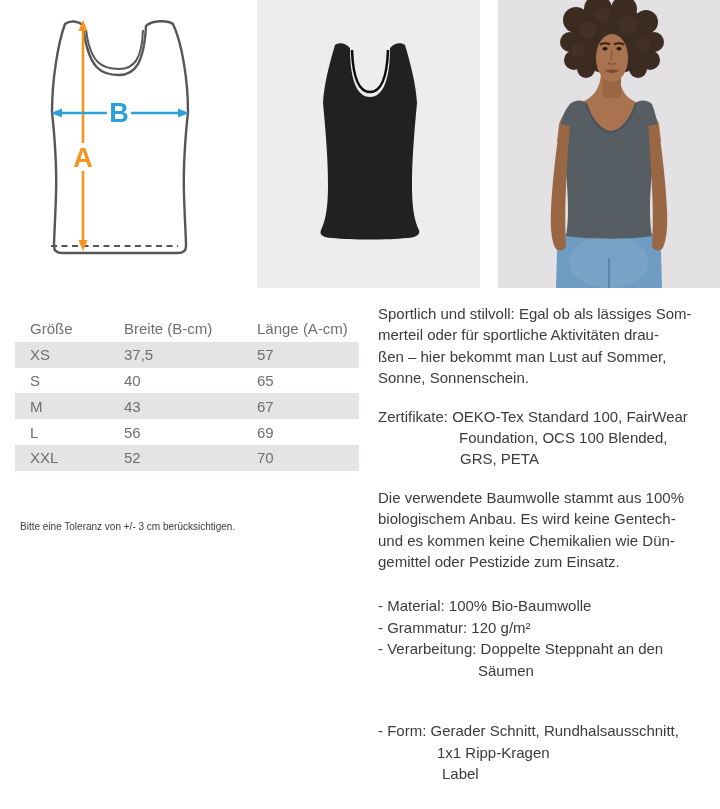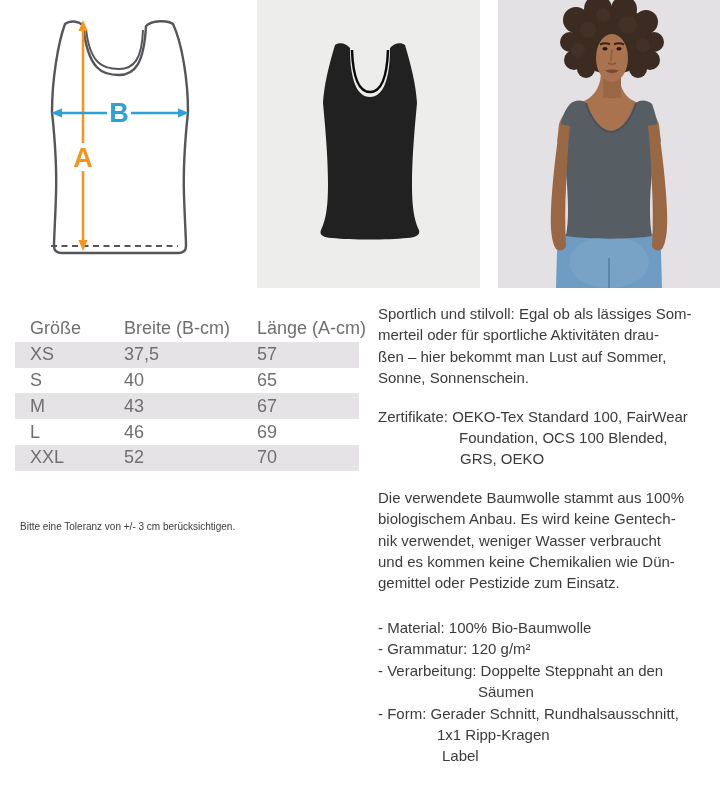--- a/index.html
+++ b/index.html
@@ -9,21 +9,21 @@
   }
   
   .diagram{position:absolute;left:18px;top:5px;width:214px;height:278px;background:#fff;}
   .photo-product{position:absolute;left:257px;top:0;width:223px;height:288px;background:var(--product-bg,#EDEDEB);}
   .photo-model{position:absolute;left:498px;top:0;width:222px;height:288px;background:var(--model-bg,#E3E1E4);}
   .diagram svg,.photo-product svg,.photo-model svg{display:block;width:100%;height:100%;}
 
   
   table.size-table{
     position:absolute;left:15px;top:316px;width:344px;border-collapse:collapse;table-layout:fixed;
-    font-size:18px;color:var(--table-text,#6F6F72);
+    font-size:15px;color:var(--table-text,#6F6F72);
   }
   table.size-table th,table.size-table td{
     font-weight:normal;text-align:left;padding:0;height:25.8px;vertical-align:middle;white-space:nowrap;
   }
   table.size-table th:first-child,table.size-table td:first-child{padding-left:15px;}
   table.size-table tbody tr:nth-child(odd){background:var(--table-alt-row,#E5E3E5);}
 
   .tolerance-note{
     position:absolute;left:20px;top:521px;font-size:10px;color:var(--body-text,#3B3B3B);white-space:nowrap;
   }
@@ -215,21 +215,21 @@
           <td>40</td>
           <td>65</td>
         </tr>
         <tr>
           <td>M</td>
           <td>43</td>
           <td>67</td>
         </tr>
         <tr>
           <td>L</td>
-          <td>46</td>
+          <td>56</td>
           <td>69</td>
         </tr>
         <tr>
           <td>XXL</td>
           <td>52</td>
           <td>70</td>
         </tr>
       </tbody>
   </table>
 
@@ -238,34 +238,33 @@
   <div class="description">
       <div class="desc-block">
         <div class="desc-line" style="padding-left: 0px;">Sportlich und stilvoll: Egal ob als lässiges Som-</div>
         <div class="desc-line" style="padding-left: 0px;">merteil oder für sportliche Aktivitäten drau-</div>
         <div class="desc-line" style="padding-left: 0px;">ßen – hier bekommt man Lust auf Sommer,</div>
         <div class="desc-line" style="padding-left: 0px;">Sonne, Sonnenschein.</div>
       </div>
       <div class="desc-block">
         <div class="desc-line" style="padding-left: 0px;">Zertifikate: OEKO-Tex Standard 100, FairWear</div>
         <div class="desc-line" style="padding-left: 81px;">Foundation, OCS 100 Blended,</div>
-        <div class="desc-line" style="padding-left: 82px;">GRS, OEKO</div>
+        <div class="desc-line" style="padding-left: 82px;">GRS, PETA</div>
       </div>
       <div class="desc-block">
         <div class="desc-line" style="padding-left: 0px;">Die verwendete Baumwolle stammt aus 100%</div>
         <div class="desc-line" style="padding-left: 0px;">biologischem Anbau. Es wird keine Gentech-</div>
-        <div class="desc-line" style="padding-left: 0px;">nik verwendet, weniger Wasser verbraucht</div>
         <div class="desc-line" style="padding-left: 0px;">und es kommen keine Chemikalien wie Dün-</div>
         <div class="desc-line" style="padding-left: 0px;">gemittel oder Pestizide zum Einsatz.</div>
       </div>
       <div class="desc-block desc-list">
         <div class="desc-line" style="padding-left: 0px;">- Material: 100% Bio-Baumwolle</div>
         <div class="desc-line" style="padding-left: 0px;">- Grammatur: 120 g/m²</div>
         <div class="desc-line" style="padding-left: 0px;">- Verarbeitung: Doppelte Steppnaht an den</div>
         <div class="desc-line" style="padding-left: 100px;">Säumen</div>
-        <div class="desc-line" style="padding-left: 0px;">- Form: Gerader Schnitt, Rundhalsausschnitt,</div>
+        <div class="desc-line" style="padding-left: 0px; margin-top: 39px;">- Form: Gerader Schnitt, Rundhalsausschnitt,</div>
         <div class="desc-line" style="padding-left: 59px;">1x1 Ripp-Kragen</div>
         <div class="desc-line" style="padding-left: 64px;">Label</div>
         <div class="desc-line" style="padding-left: 0px; margin-top: 46px;">- Größen: S, M, L, XL, XXL</div>
       </div>
     </div>
 
 </div>
 
 </body></html>

